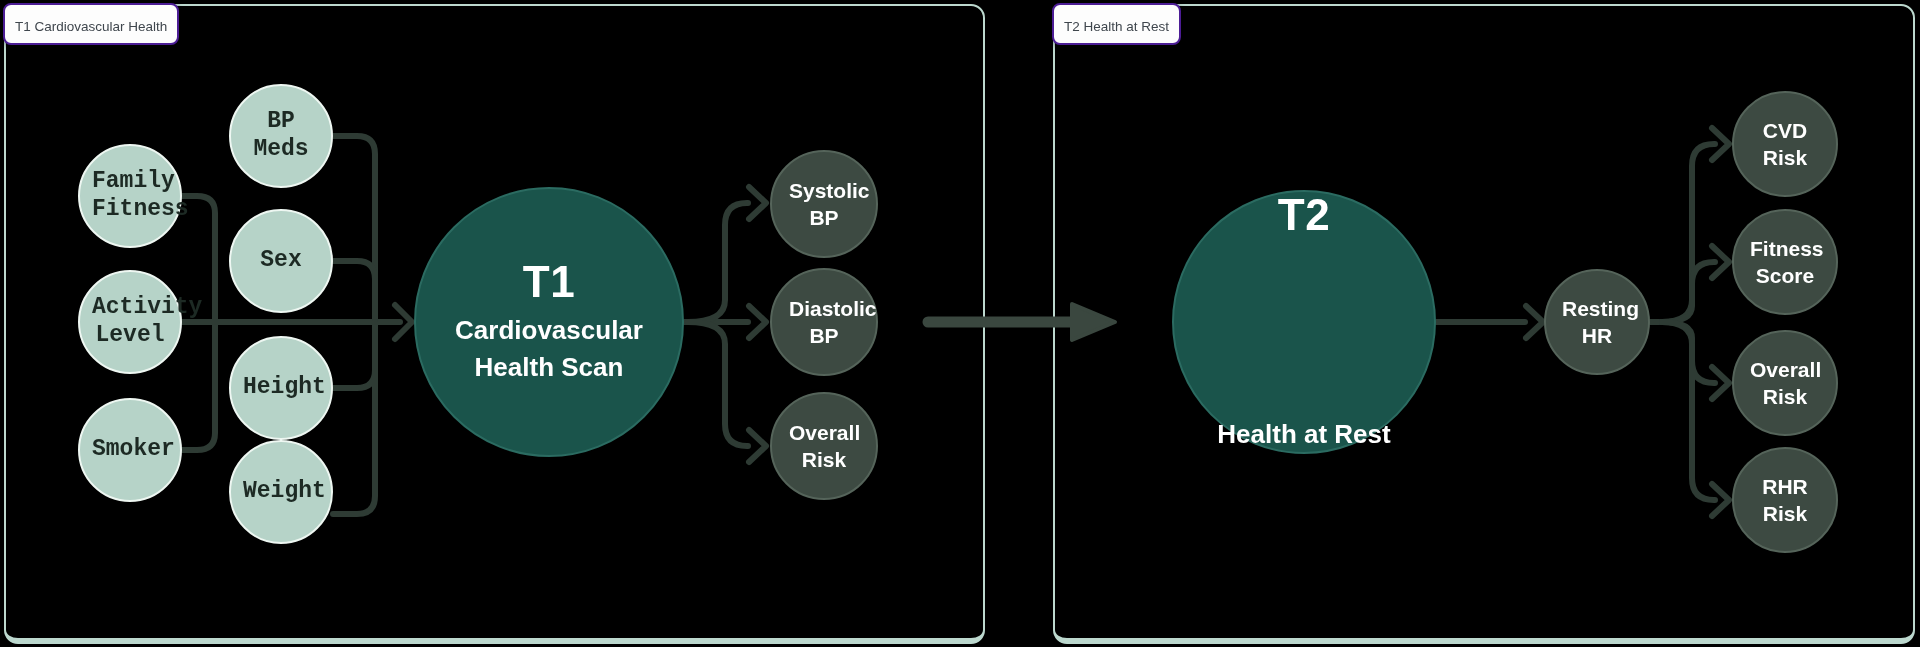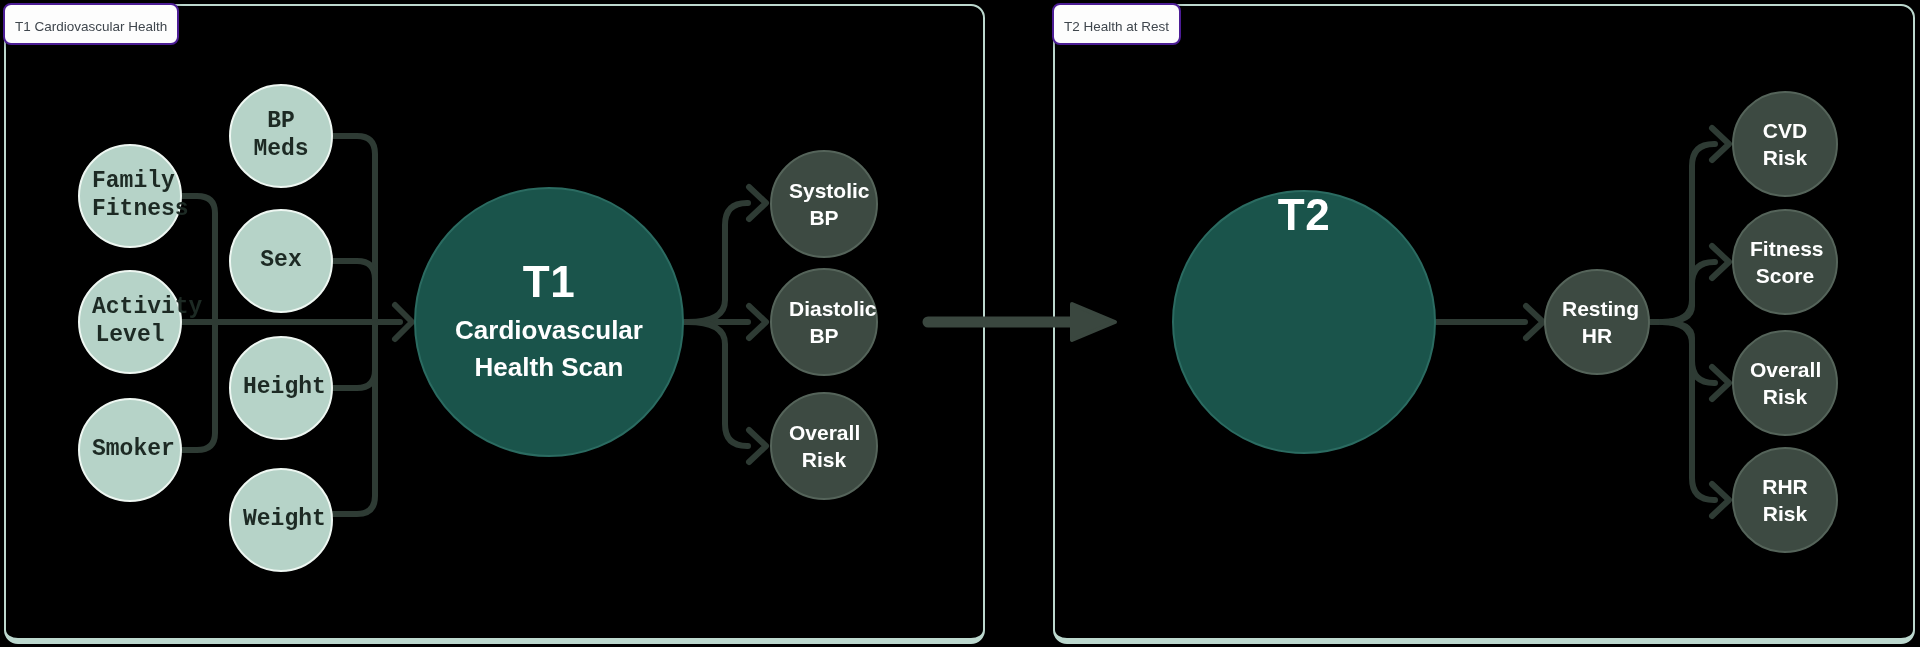--- a/index.html
+++ b/index.html
@@ -139,41 +139,42 @@
     </div>
   <div class="node input-node" style="left:229px;top:84px;">
       <span class="lbl">BP Meds</span>
     </div>
   <div class="node input-node" style="left:229px;top:209px;justify-content:flex-end;">
       <span class="lbl">Sex</span>
     </div>
   <div class="node input-node" style="left:229px;top:336px;text-align:center;">
       <span class="lbl">Height</span>
     </div>
-  <div class="node input-node" style="left:229px;top:468px;justify-content:flex-end;">
+  <div class="node input-node" style="left:229px;top:440px;justify-content:flex-end;">
       <span class="lbl">Weight</span>
     </div>
 
   <div class="node hub-node hub-1">
     <span class="hub-title">T1</span>
     <span class="hub-subtitle">Cardiovascular Health Scan</span>
   </div>
 
   <div class="node output-node" style="left:770px;top:150px;">
       <span class="lbl">Systolic BP</span>
     </div>
   <div class="node output-node" style="left:770px;top:268px;">
       <span class="lbl">Diastolic BP</span>
     </div>
   <div class="node output-node" style="left:770px;top:392px;">
       <span class="lbl">Overall Risk</span>
     </div>
 
   <div class="node hub-node hub-2">
     <span class="hub-title">T2</span>
+    <span class="hub-subtitle">Health at Rest</span>
   </div>
 
   <div class="node output-node mid-node" style="left:1544px;top:269px;">
       <span class="lbl">Resting HR</span>
     </div>
 
   <div class="node output-node mid-node" style="left:1732px;top:91px;">
       <span class="lbl">CVD Risk</span>
     </div>
   <div class="node output-node mid-node" style="left:1732px;top:209px;">

